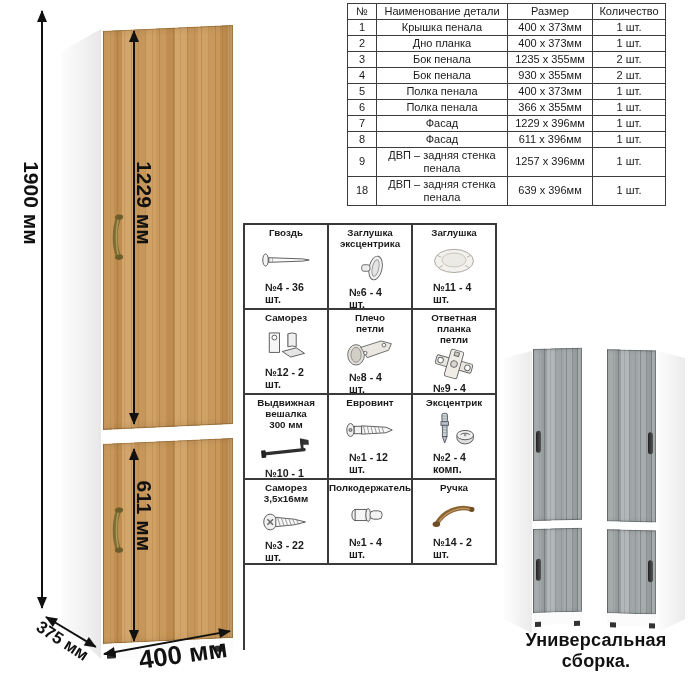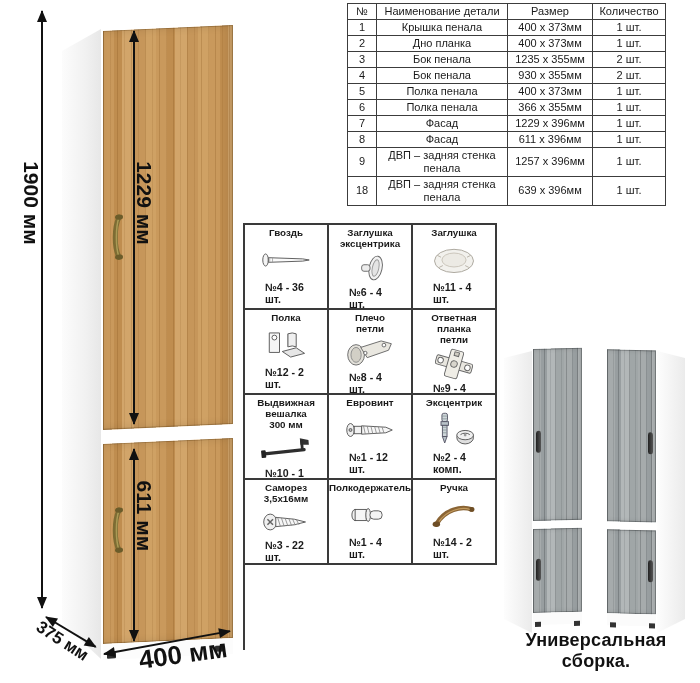--- a/index.html
+++ b/index.html
@@ -234,21 +234,21 @@
         <div class="hw-icon">
           <svg width="52" height="34" viewBox="0 0 56 36">
             <ellipse cx="28" cy="19" rx="21" ry="12.5" fill="#f2f1ed" stroke="#a9a49a"></ellipse>
             <ellipse cx="28" cy="18" rx="13" ry="7.5" fill="#eceae4" stroke="#c8c3b8"></ellipse>
             <path d="M10 13l4 2 M46 13l-4 2 M12 26l4 -2 M44 26l-4 -2" stroke="#b5b0a5"></path>
           </svg>
         </div>
         <div class="hw-qty">№11 - 4 шт.</div>
       </div>
       <div class="hw-cell">
-        <div class="hw-title">Полка</div>
+        <div class="hw-title">Саморез</div>
         <div class="hw-icon">
           <svg width="52" height="36" viewBox="0 0 56 36">
             <path d="M10 5 h11 v21 h-11 z" fill="#f6f6f6" stroke="#555"></path>
             <circle cx="15.5" cy="10" r="2.6" fill="#fff" stroke="#555"></circle>
             <path d="M30 6 q5 -2 9 0 v14 q-4 -2 -9 0 z" fill="#f0f0f0" stroke="#555"></path>
             <path d="M24 25 l15 -4 l9 6 l-15 4 z" fill="#e6e6e6" stroke="#555"></path>
             <path d="M30 20 v-14" stroke="#888" stroke-width=".8"></path>
           </svg>
         </div>
         <div class="hw-qty">№12 - 2 шт.</div>

